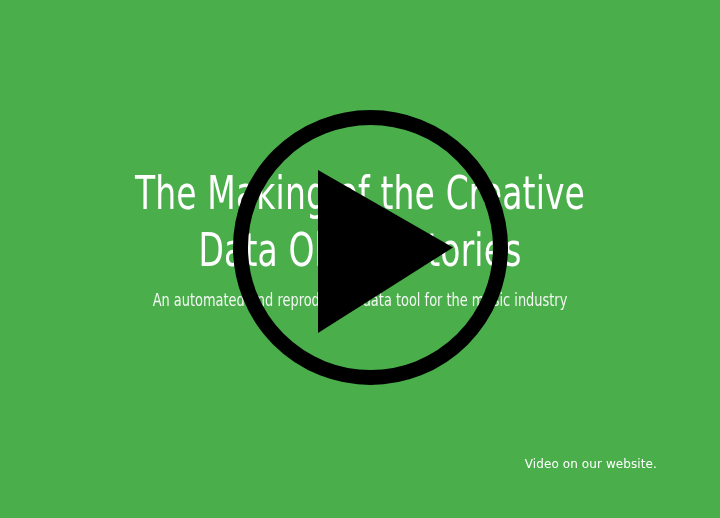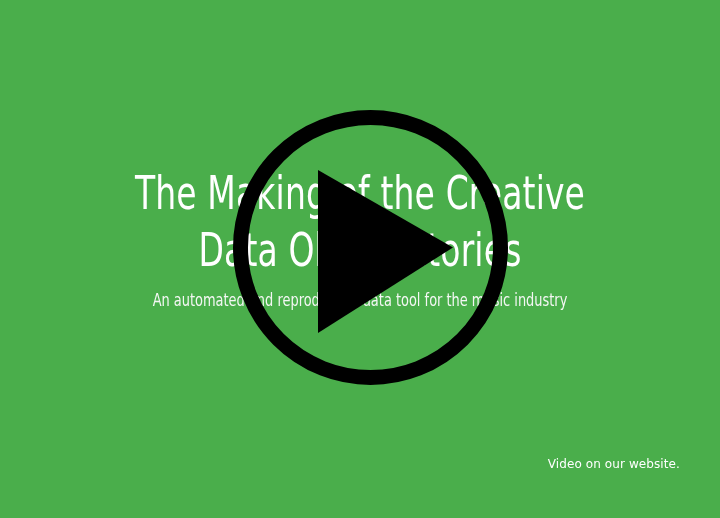--- a/index.html
+++ b/index.html
@@ -60,21 +60,21 @@
     font-family: "DejaVu Sans Condensed", "Liberation Sans Narrow", "Liberation Sans", sans-serif;
     font-size: 18px;
     line-height: 24px;
     font-weight: 400;
     transform: scaleX(0.80);
     transform-origin: 50% 0;
   }
 
   #video-caption {
     position: absolute;
-    right: 40px;
+    right: 63px;
     top: 456px;
     color: #ffffff;
     font-family: "DejaVu Sans", sans-serif;
     font-size: 12px;
     line-height: 16px;
     letter-spacing: 0.1px;
     z-index: 3;
   }
 
   

